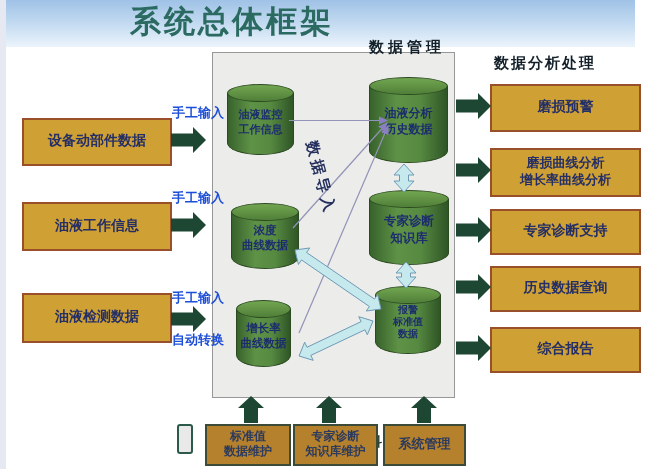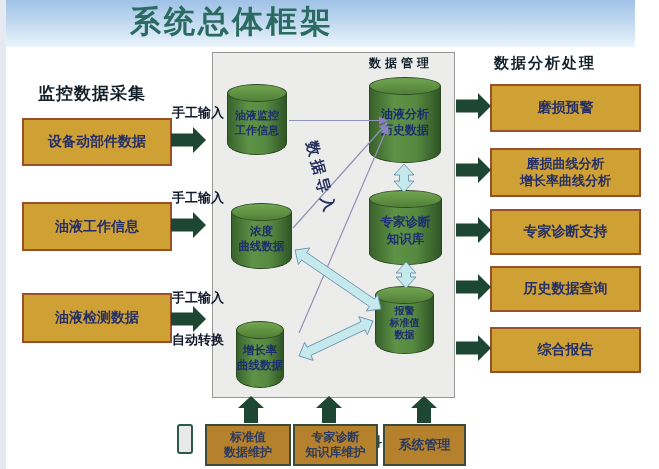--- a/index.html
+++ b/index.html
@@ -1,36 +1,36 @@
 <!DOCTYPE html>
 <html><head>
 <meta charset="utf-8">
 <style>
   html,body{margin:0;padding:0;background:#fff;}
   .slide{position:relative;width:659px;height:469px;background:#ffffff;overflow:hidden;
-         font-family:Liberation Serif, serif;}
+         font-family:Liberation Mono, monospace;}
   .left-strip{position:absolute;left:0;top:0;width:6px;height:469px;background:#e6e9f2;}
   .banner{position:absolute;left:6px;top:0;width:629px;height:47px;
           background:linear-gradient(180deg,#9fc2e6 0%,#c7ddf2 55%,#ecf4fb 100%);}
   .title{position:absolute;left:130px;top:1px;font-size:31px;font-weight:bold;
          color:#2a6a60;letter-spacing:3px;white-space:nowrap;}
   .hdr{position:absolute;font-weight:bold;color:#13202a;white-space:nowrap;}
   .hdr-left{left:38px;top:82px;font-size:17px;letter-spacing:1px;}
-  .hdr-dm{left:369px;top:55px;font-size:12px;letter-spacing:4px;z-index:2;}
+  .hdr-dm{left:369px;top:38px;font-size:15px;letter-spacing:4px;z-index:2;}
   .hdr-right{left:494px;top:54px;font-size:15px;letter-spacing:2px;}
   .panel{position:absolute;left:212px;top:52px;width:241px;height:344px;
          background:#ececea;border:1px solid #979797;z-index:1;}
   .gold-box{position:absolute;background:#cfa033;border:2px solid #99502a;
             display:flex;align-items:center;justify-content:center;text-align:center;
             color:#252f66;font-weight:bold;font-size:14px;white-space:pre-line;
             line-height:1.25;z-index:2;}
   .bottom-box{background:#b5812c;border:2px solid #3c4a38;color:#2c3a5e;font-size:12px;}
-  .input-label{position:absolute;font-size:13px;font-weight:bold;color:#0f172a;
+  .input-label{position:absolute;font-size:13px;font-weight:bold;color:#1d4ed8;
                white-space:nowrap;z-index:2;}
-  .cyl{position:absolute;z-index:2;}
+  .cyl{position:absolute;z-index:2;padding-left:7px;}
   .cyl-top{position:absolute;left:0;right:0;top:0;height:18px;border-radius:50%;
            background:linear-gradient(180deg,#72a651 0%,#507f38 100%);
            border:1px solid #2b4a20;box-sizing:border-box;z-index:2;}
   .cyl-body{position:absolute;left:0;right:0;top:9px;bottom:0;
             background:linear-gradient(90deg,#38622c 0%,#5e9246 35%,#578a41 65%,#2f5526 100%);
             border:1px solid #2b4a20;border-top:none;box-sizing:border-box;
             border-radius:0 0 50% 50% / 0 0 12px 12px;}
   .cyl-label{position:absolute;left:0;right:0;top:6px;bottom:0;display:flex;
              align-items:center;justify-content:center;text-align:center;
              white-space:pre-line;color:#1c2d6e;font-weight:bold;line-height:1.3;z-index:3;}
@@ -45,21 +45,20 @@
 </style>
 </head>
 <body>
 
 <div class="slide">
 
   <div class="left-strip"></div>
   <div class="banner"></div>
   <div class="title">系统总体框架</div>
 
-  <div class="hdr hdr-left">监控数据采集</div>
   <div class="hdr hdr-dm">数据管理</div>
   <div class="hdr hdr-right">数据分析处理</div>
 
   <div class="panel"></div>
 
   <div class="gold-box" style="left:22px;top:118px;width:146px;height:44px;">设备动部件数据</div>
   <div class="gold-box" style="left:22px;top:202px;width:146px;height:45px;">油液工作信息</div>
   <div class="gold-box" style="left:22px;top:293px;width:146px;height:46px;">油液检测数据</div>
 
   <div class="input-label" style="left:172px;top:104px;">手工输入</div>
@@ -72,21 +71,21 @@
     <div class="cyl-top"></div>
     <div class="cyl-label" style="font-size:11px;">油液监控
 工作信息</div>
   </div>
   <div class="cyl" style="left:231px;top:203px;width:61px;height:66px;">
     <div class="cyl-body"></div>
     <div class="cyl-top"></div>
     <div class="cyl-label" style="font-size:11.5px;">浓度
 曲线数据</div>
   </div>
-  <div class="cyl" style="left:236px;top:321px;width:48px;height:67px;">
+  <div class="cyl" style="left:236px;top:300px;width:48px;height:67px;">
     <div class="cyl-body"></div>
     <div class="cyl-top"></div>
     <div class="cyl-label" style="font-size:11.5px;">增长率
 曲线数据</div>
   </div>
 
   <div class="cyl" style="left:369px;top:77px;width:72px;height:86px;">
     <div class="cyl-body"></div>
     <div class="cyl-top"></div>
     <div class="cyl-label" style="font-size:12px;">油液分析

